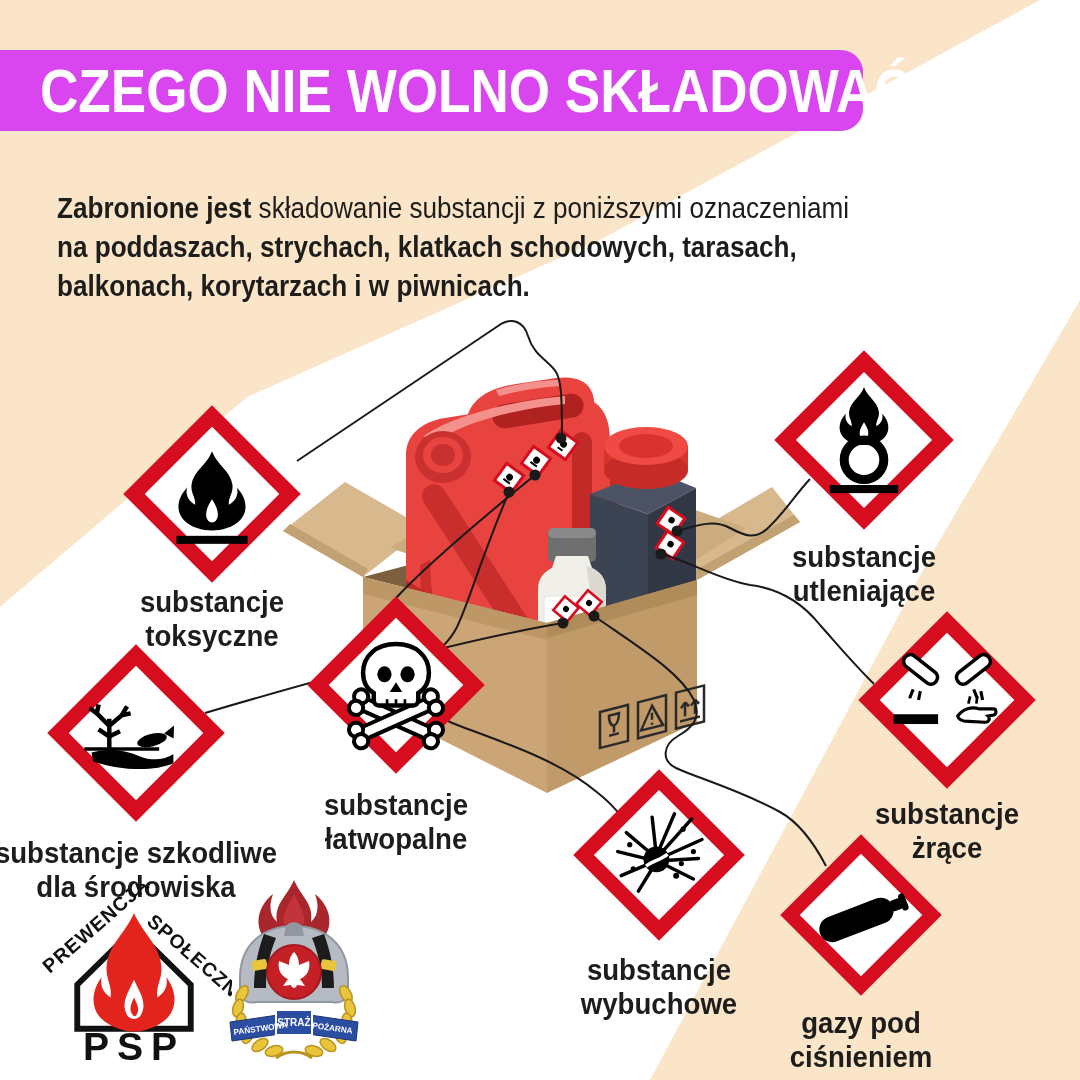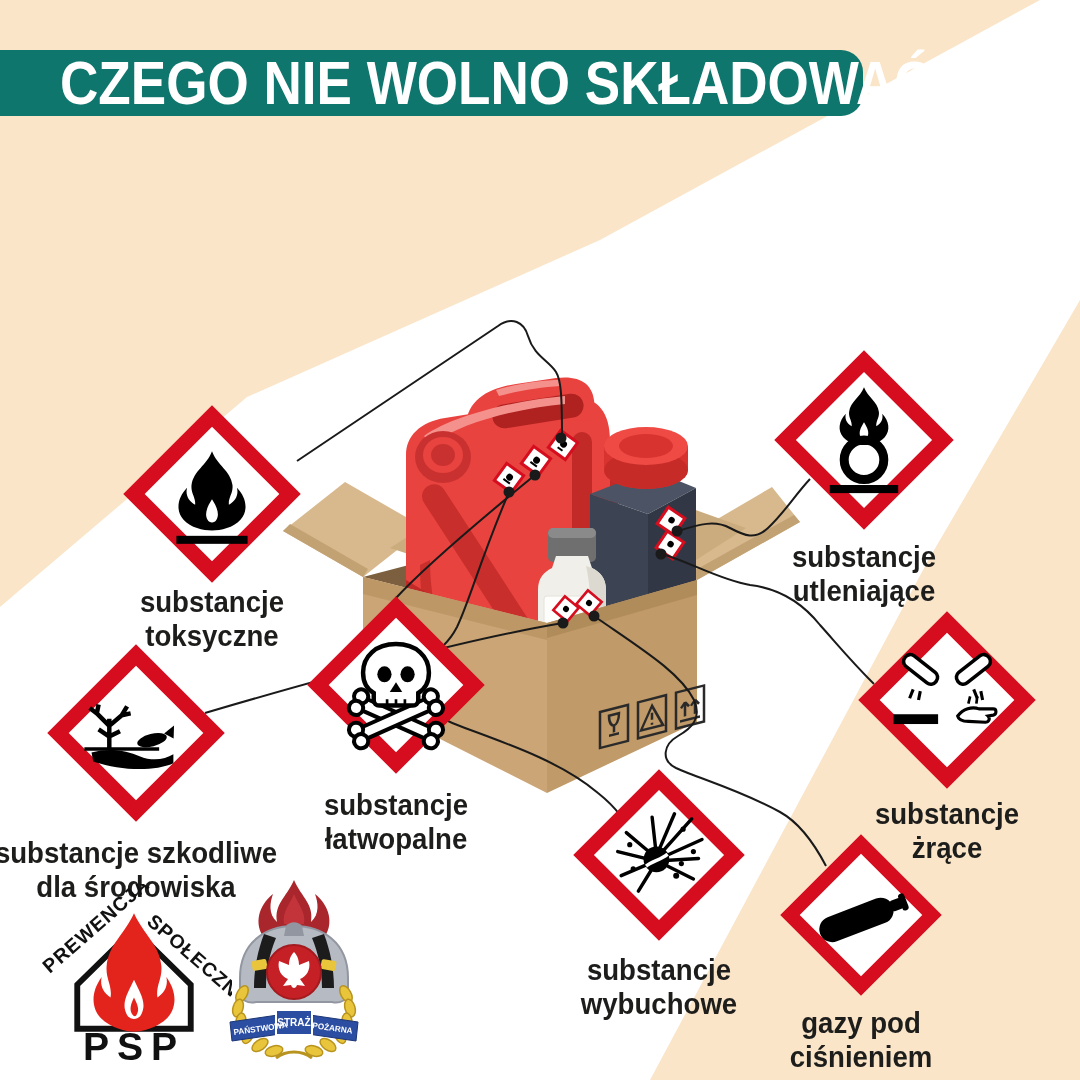--- a/index.html
+++ b/index.html
@@ -2,22 +2,22 @@
 <html><head>
 <meta charset="utf-8">
 <style>
   html,body{margin:0;padding:0;background:#fff;}
   .canvas{position:relative;width:1080px;height:1080px;overflow:hidden;
           font-family:"Liberation Sans",sans-serif;background:#FAE5C9;}
   .bg,.illus{position:absolute;left:0;top:0;width:1080px;height:1080px;}
   .illus{pointer-events:none;}
 
   
-  .banner{position:absolute;left:0;top:50px;width:863px;height:66px;background:#0f766e;
-          border-radius:0 22px 22px 0;display:flex;align-items:center;padding-left:60px;box-sizing:border-box;}
+  .banner{position:absolute;left:0;top:50px;width:863px;height:81px;background:#d946ef;
+          border-radius:0 22px 22px 0;display:flex;align-items:center;padding-left:40px;box-sizing:border-box;}
   .banner-title{color:#fff;font-weight:bold;font-size:61px;white-space:nowrap;
                 transform:scaleX(.87);transform-origin:left center;letter-spacing:0;}
 
   
   .intro{position:absolute;left:57px;top:189px;color:#1D1D1B;font-size:29px;line-height:39px;}
   .intro-line{white-space:nowrap;transform:scaleX(.90);transform-origin:left center;}
   .intro .b{font-weight:bold;}
 
   
   .diamond{position:absolute;}
@@ -282,20 +282,25 @@
         <circle cx="661" cy="554" r="5.5"></circle>
       <circle cx="563" cy="623" r="5.5"></circle>
         <circle cx="594" cy="616" r="5.5"></circle>
     </g>
   </svg>
 
   <div class="banner">
     <div class="banner-title">CZEGO NIE WOLNO SKŁADOWAĆ?</div>
   </div>
 
+  <div class="intro">
+    <div class="intro-line"><span class="b">Zabronione jest</span><span> składowanie substancji z poniższymi oznaczeniami</span></div>
+    <div class="intro-line b"><span>na poddaszach, strychach, klatkach schodowych, tarasach,</span></div>
+    <div class="intro-line b"><span>balkonach, korytarzach i w piwnicach.</span></div>
+  </div>
 
   <div class="diamond d-toxic">
     <svg viewBox="0 0 200 200">
         <use href="#ghs-frame"></use>
         <g>
           <use href="#g-flame"></use>
         </g>
       </svg>
   </div>
   <div class="diamond d-env">

